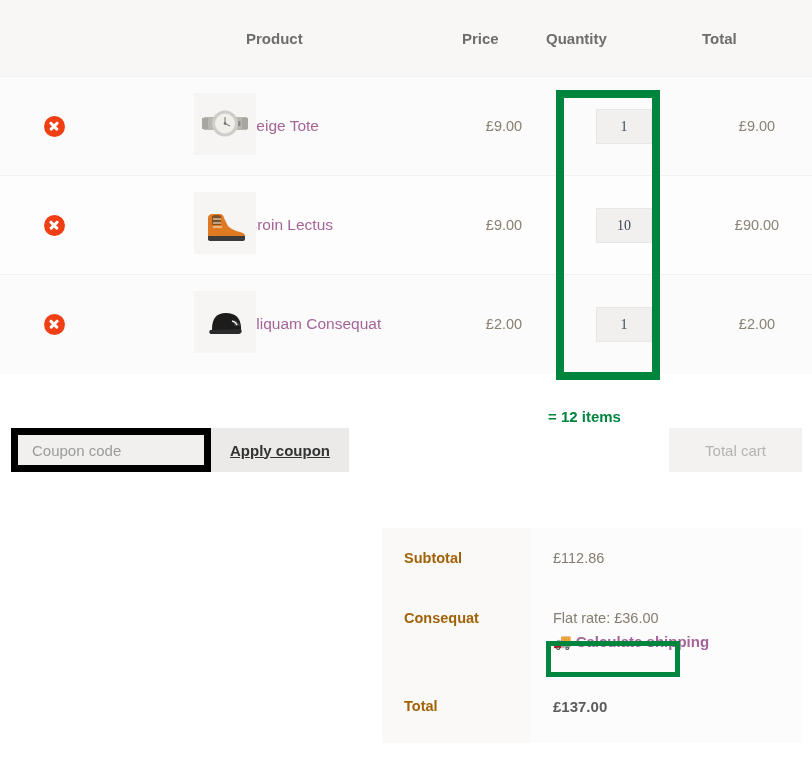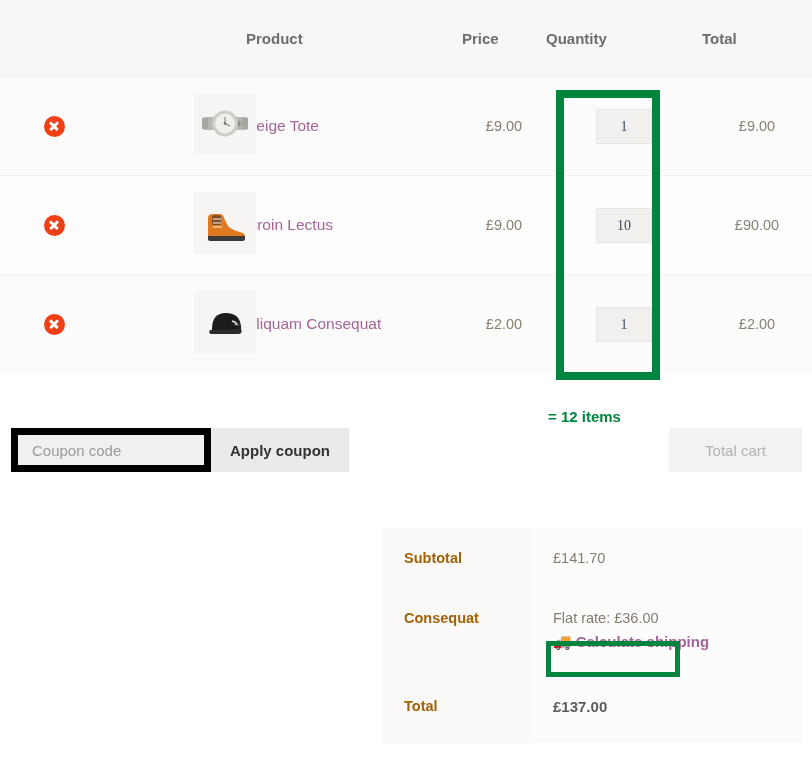--- a/index.html
+++ b/index.html
@@ -154,20 +154,21 @@
   .coupon-input::placeholder { color: #9b9b9b; opacity: 1; }
   .apply-btn {
     width: 138px; height: 44px;
     background: #ebeae8;
     border: none;
     color: #333333;
     font-size: 15px;
     font-weight: bold;
     cursor: pointer;
     font-family: "Liberation Sans", sans-serif;
+    text-decoration: underline;
   }
   .update-btn {
     position: absolute;
     left: 669px; top: 428px;
     width: 133px; height: 44px;
     background: #f3f2f1;
     border: none;
     color: #b5b3b0;
     font-size: 15px;
     cursor: default;
@@ -348,21 +349,21 @@
     <button class="apply-btn">Apply coupon</button>
   </div>
 
   <button class="update-btn">Total cart</button>
 
   <div class="totals-wrap">
     <table class="totals-table">
       <tbody>
         <tr>
           <th>Subtotal</th>
-          <td>£141.70</td>
+          <td>£112.86</td>
         </tr>
         <tr>
           <th>Consequat</th>
           <td>
             <span class="ship-rate">Flat rate: £36.00</span>
             <a class="calc-link"><span class="truck">🚚</span><span>Calculate shipping</span></a>
           </td>
         </tr>
         <tr class="row-total">
           <th>Total</th>

